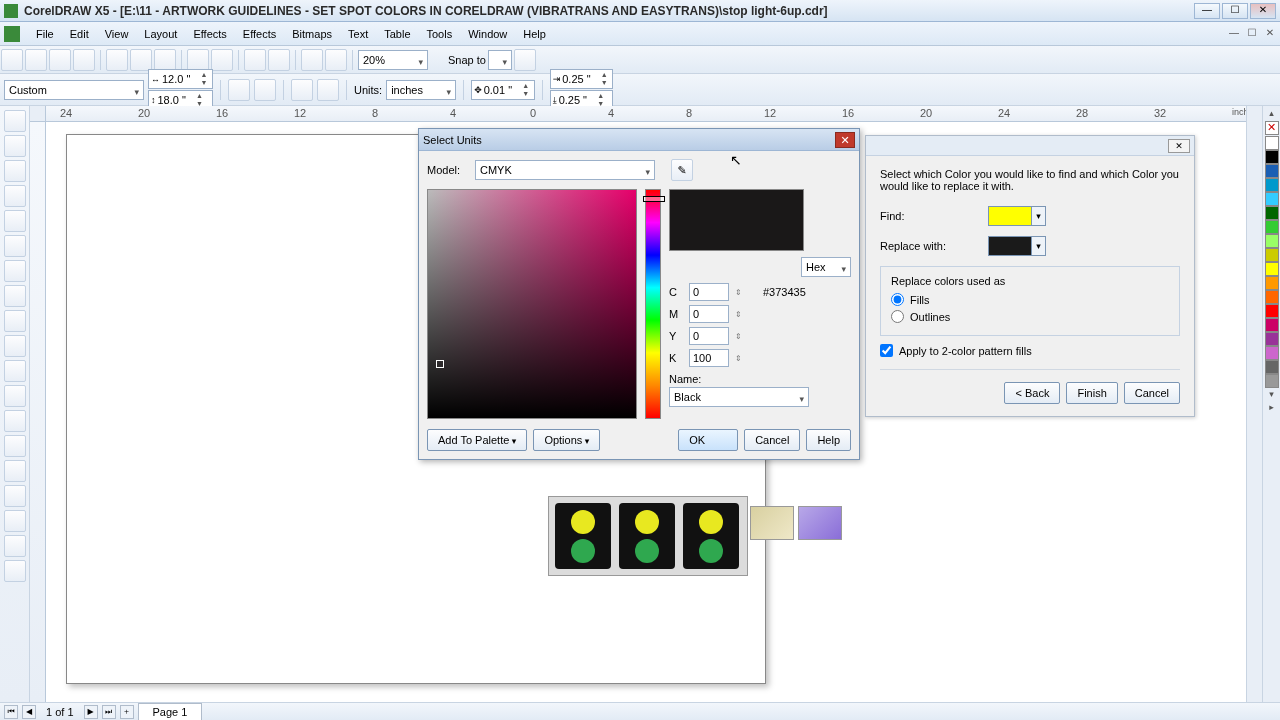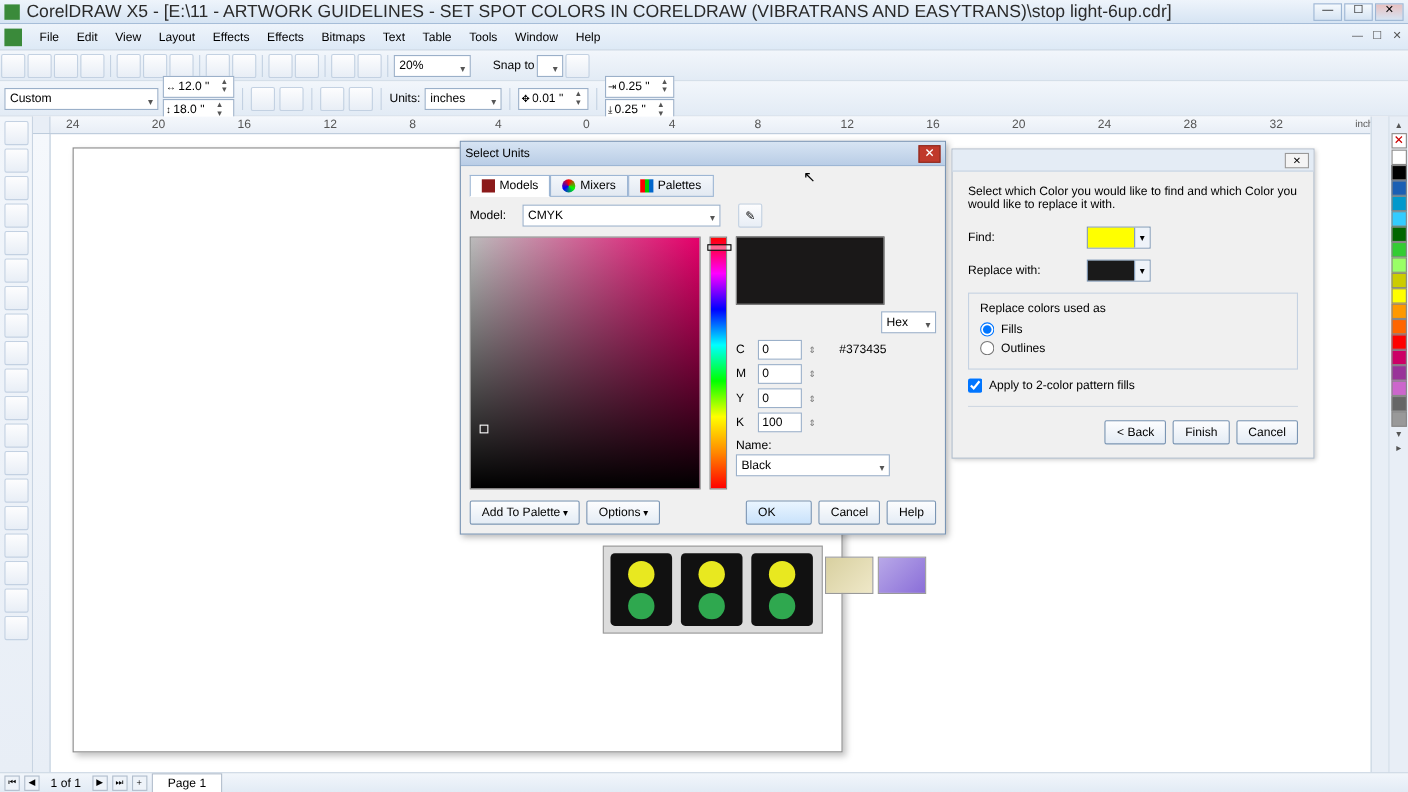--- a/index.html
+++ b/index.html
@@ -1,21 +1,21 @@
 <!DOCTYPE html>
 <html><head>
 <meta charset="utf-8">
 <style>
 * { margin: 0; padding: 0; box-sizing: border-box; font-family: "Segoe UI", Tahoma, sans-serif; font-size: 11px; }
 body { background: #fff; width: 1280px; height: 720px; overflow: hidden; position: relative; }
 
 
 .title-bar { height: 22px; background: linear-gradient(#eef4fb,#d6e4f3); display: flex; align-items: center; padding: 0 4px; border-bottom: 1px solid #9db6d4; }
 .title-bar .app-icon { width: 14px; height: 14px; background: #3a8a3a; margin-right: 6px; }
-.title-bar .title-text { flex: 1; color: #2a2a2a; font-size: 16px; }
+.title-bar .title-text { flex: 1; color: #2a2a2a; font-size: 12px; font-weight: bold; }
 .title-bar .win-btns { display: flex; gap: 2px; }
 .title-bar .win-btn { width: 26px; height: 16px; background: linear-gradient(#f5f9fd,#d6e4f3); border: 1px solid #9db6d4; text-align: center; line-height: 12px; font-size: 10px; }
 .title-bar .win-btn.close { background: linear-gradient(#e8c0c0,#d6e4f3); }
 
 
 .menu-bar { height: 24px; background: linear-gradient(#eef4fb,#dde9f6); display: flex; align-items: center; padding: 0 2px; border-bottom: 1px solid #b8c8da; }
 .menu-bar .app-logo { width: 16px; height: 16px; background: #3a8a3a; margin: 0 8px 0 2px; }
 .menu-bar .menu-item { padding: 4px 8px; cursor: default; }
 .menu-bar .spacer { flex:1; }
 .menu-bar .ctrl-btn { width: 16px; height: 14px; margin-left: 2px; text-align:center; line-height:12px; font-size:10px; color:#555; }
@@ -345,34 +345,20 @@
     <div class="arrow">▸</div>
   </div>
 </div>
 
 <div class="dialog" style="top:128px; left:418px; width:442px">
   <div class="dlg-title">
     <span>Select Units</span>
     <div class="x">✕</div>
   </div>
   <div class="dlg-body">
-    <div class="tabs">
-      <div class="tab active">
-          <div class="ti" style="background:#8b1a1a"></div>
-          <span>Models</span>
-        </div>
-      <div class="tab">
-          <div class="ti" style="background:conic-gradient(#f00,#0f0,#00f,#f00);border-radius:50%"></div>
-          <span>Mixers</span>
-        </div>
-      <div class="tab">
-          <div class="ti" style="background:linear-gradient(90deg,#f00 33%,#0c0 33% 66%,#06c 66%)"></div>
-          <span>Palettes</span>
-        </div>
-    </div>
 
     <div class="model-row">
       <label>Model:</label>
       <div class="combo" style="width:180px">CMYK</div>
       <div class="tool-ico" style="margin-left:8px">✎</div>
       <div style="flex:1"></div>
     </div>
 
     <div class="picker-area">
       <div class="sat-box">

